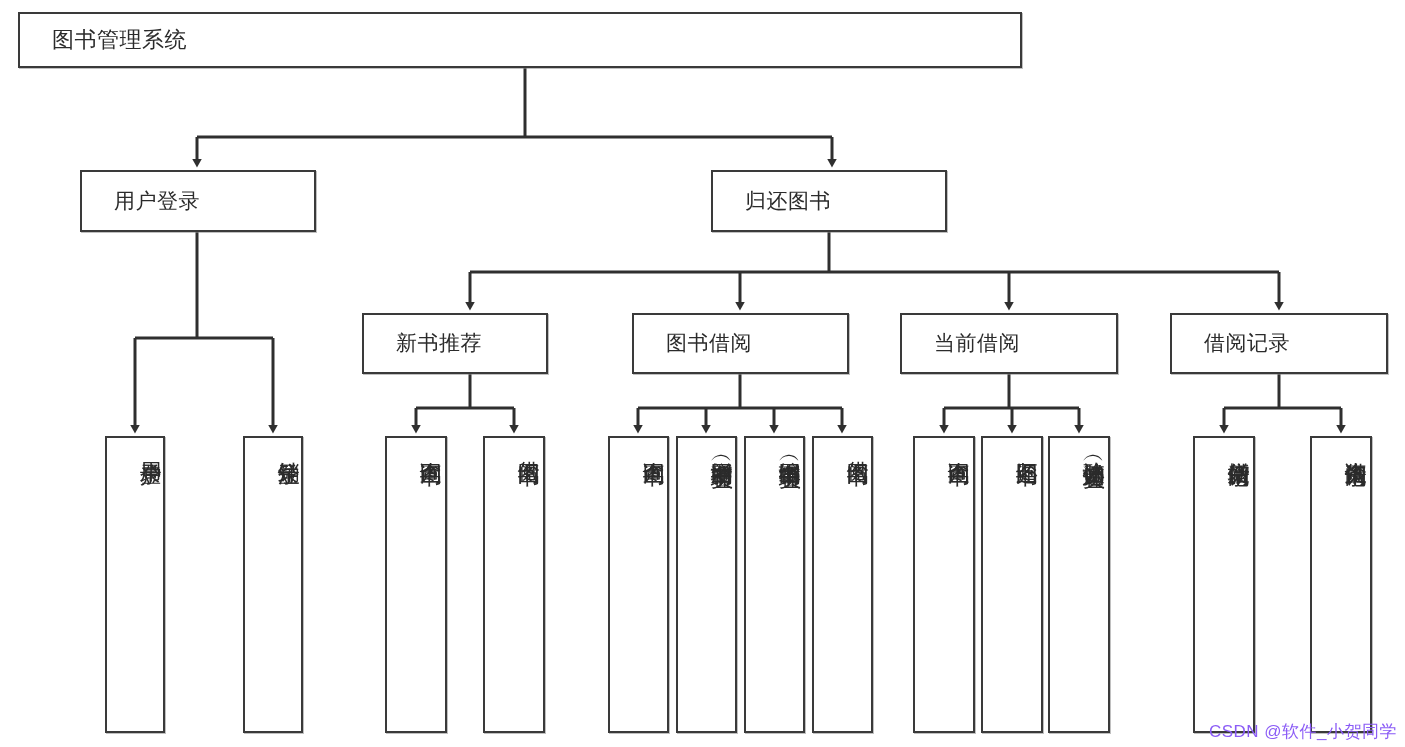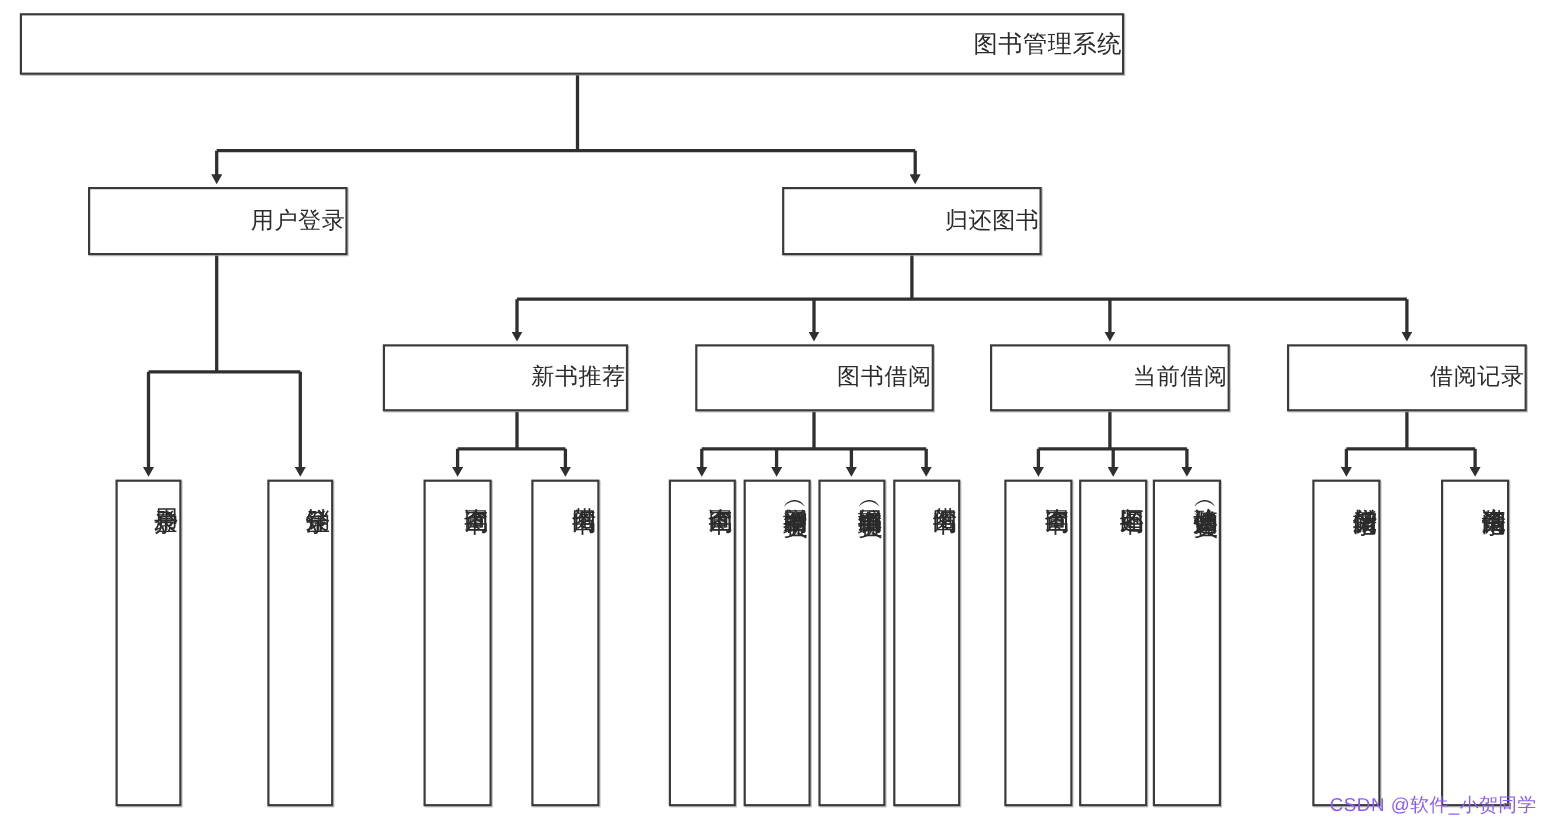--- a/index.html
+++ b/index.html
@@ -25,23 +25,24 @@
     height: 747px;
     pointer-events: none;
   }
   .node {
     position: absolute;
     box-sizing: border-box;
     border: 2px solid #3a3a3a;
     background: #ffffff;
     display: flex;
     align-items: center;
-    justify-content: flex-end;
+    justify-content: flex-start;
     color: #2b2b2b;
     box-shadow: 1px 1px 0 rgba(140,140,140,0.55);
+    padding-left: 32px;
   }
   .node-label {
     display: block;
     text-align: center;
     line-height: 1.18;
     letter-spacing: 0.5px;
   }
   .node.horizontal .node-label {
     font-size: 21px;
     white-space: nowrap;
@@ -132,21 +133,21 @@
     <span class="node-label">图书管理系统</span>
   </div>
 
   <div class="node horizontal" style="left:80px; top:170px; width:236px; height:62px;">
     <span class="node-label">用户登录</span>
   </div>
   <div class="node horizontal" style="left:711px; top:170px; width:236px; height:62px;">
     <span class="node-label">归还图书</span>
   </div>
 
-  <div class="node horizontal" style="left:348px; top:313px; width:223px; height:61px;">
+  <div class="node horizontal" style="left:362px; top:313px; width:186px; height:61px;">
     <span class="node-label">新书推荐</span>
   </div>
   <div class="node horizontal" style="left:632px; top:313px; width:217px; height:61px;">
     <span class="node-label">图书借阅</span>
   </div>
   <div class="node horizontal" style="left:1170px; top:313px; width:218px; height:61px;">
     <span class="node-label">借阅记录</span>
   </div>
   <div class="node horizontal" style="left:900px; top:313px; width:218px; height:61px;">
     <span class="node-label">当前借阅</span>

